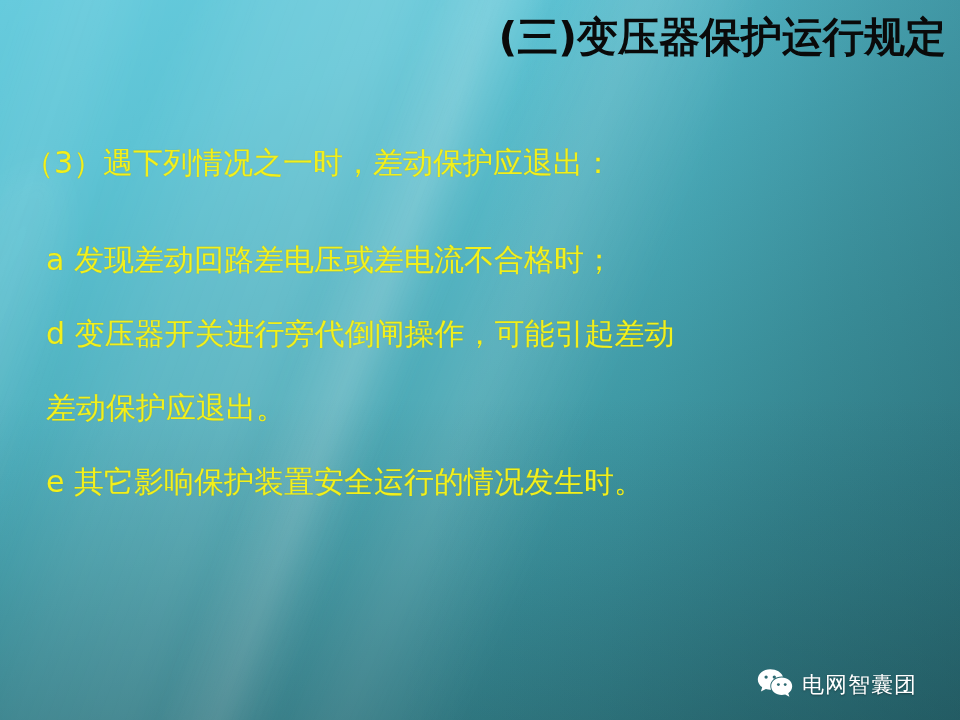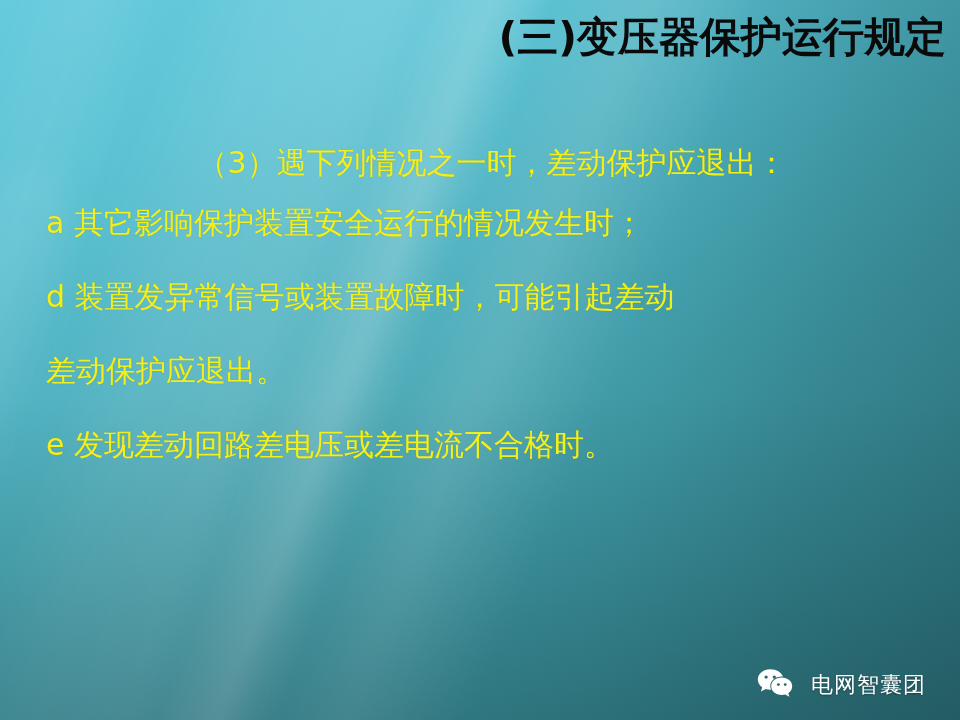--- a/index.html
+++ b/index.html
@@ -143,33 +143,33 @@
     width: 960px;
   }
   .line {
     color: #f2f01c;
     font-size: 30px;
     line-height: 1.0;
     white-space: nowrap;
     text-shadow: 0 0 1px rgba(120,120,0,0.45);
     font-weight: normal;
   }
-  .l-head   { margin-left: 24px; margin-bottom: 30px; text-align: center; }
+  .l-head   { margin-left: 24px; margin-bottom: 67px; }
   .l-item   { margin-left: 46px; margin-bottom: 44px; }
   .l-cont   { margin-left: 46px; margin-bottom: 44px; }
   .l-last   { margin-left: 46px; margin-bottom: 0px; }
 
   
   .watermark {
     position: absolute;
     left: 757px;
     top: 668px;
     display: flex;
     align-items: center;
-    gap: 18px;
+    gap: 9px;
     justify-content: center;
   }
   .wm-text {
     color: #ffffff;
     font-size: 22px;
     letter-spacing: 1px;
     text-shadow: 0 1px 2px rgba(0,0,0,0.35);
   }
 </style>
 </head>
@@ -283,24 +283,24 @@
 
         <path d="M0,525 L28,512 L46,524 L70,515 L96,527" fill="none" stroke="#24454a" stroke-width="2" opacity="0.35"></path>
       </g>
     </svg>
   </div>
 
   <div class="title">(三)变压器保护运行规定</div>
 
   <div class="body">
     <div class="line l-head">（3）遇下列情况之一时，差动保护应退出：</div>
-    <div class="line l-item">a  其它影响保护装置安全运行的情况发生时；</div>
-    <div class="line l-item">d  装置发异常信号或装置故障时，可能引起差动</div>
+    <div class="line l-item">a  发现差动回路差电压或差电流不合格时；</div>
+    <div class="line l-item">d  变压器开关进行旁代倒闸操作，可能引起差动</div>
     <div class="line l-cont">差动保护应退出。</div>
-    <div class="line l-last">e  发现差动回路差电压或差电流不合格时。</div>
+    <div class="line l-last">e  其它影响保护装置安全运行的情况发生时。</div>
   </div>
 
   <div class="watermark">
     <span>
       <svg width="36" height="30" viewBox="0 0 36 30" xmlns="http://www.w3.org/2000/svg">
 
         <path d="M13.2,1.3 C6.3,1.3 0.8,5.9 0.8,11.5 C0.8,14.6 2.5,17.4 5.2,19.3
                  L3.9,23.6 L8.9,21.1 C10.3,21.5 11.7,21.7 13.2,21.7
                  C13.5,21.7 13.8,21.7 14.1,21.7 C13.6,20.6 13.3,19.4 13.3,18.1
                  C13.3,12.8 18.4,8.6 24.7,8.6 C25.1,8.6 25.5,8.6 25.9,8.7

